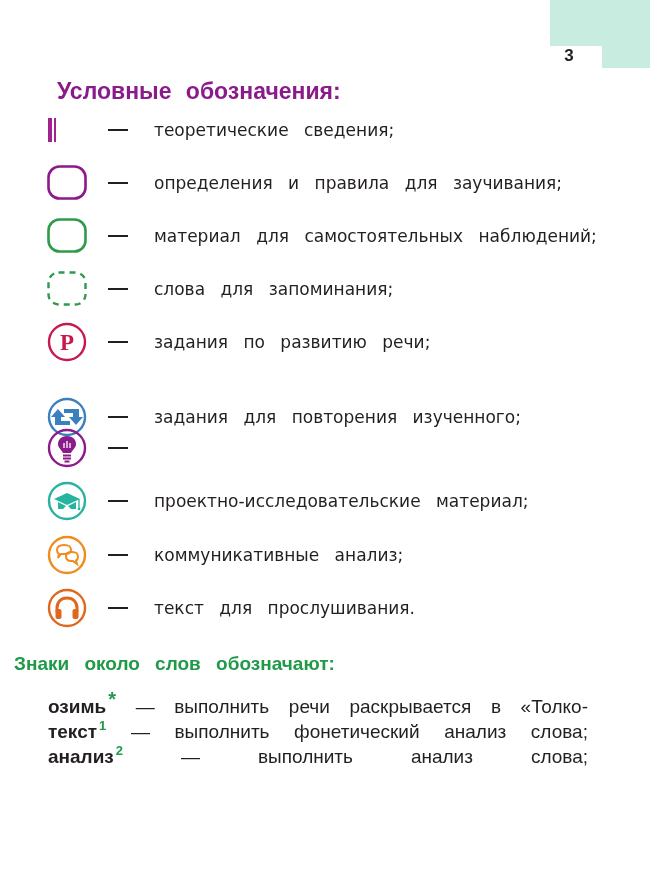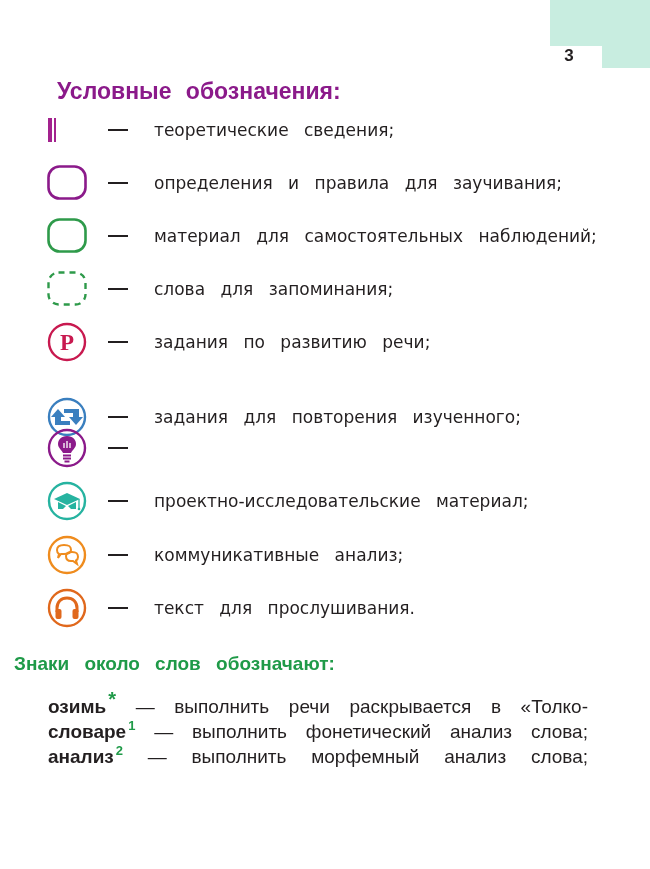--- a/index.html
+++ b/index.html
@@ -175,28 +175,27 @@
   <div class="line">
     <span><span class="kw">озимь</span><span class="mark star">*</span></span>
     <span>—</span>
     <span>выполнить</span>
     <span>речи</span>
     <span>раскрывается</span>
     <span>в</span>
     <span>«Толко-</span>
   </div>
   <div class="line">
-    <span><span class="kw">словаре</span><span class="mark">1</span></span>
+    <span><span class="kw">текст</span><span class="mark">1</span></span>
     <span>—</span>
     <span>выполнить</span>
     <span>фонетический</span>
     <span>анализ</span>
     <span>слова;</span>
   </div>
   <div class="line">
     <span><span class="kw">анализ</span><span class="mark">2</span></span>
     <span>—</span>
     <span>выполнить</span>
-    <span>морфемный</span>
     <span>анализ</span>
     <span>слова;</span>
   </div>
 </div>
 
 </body></html>

